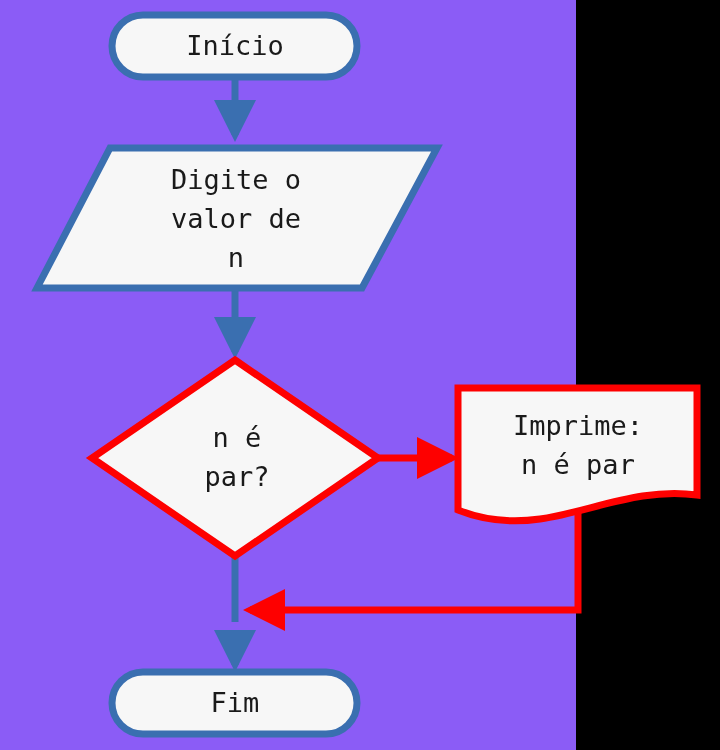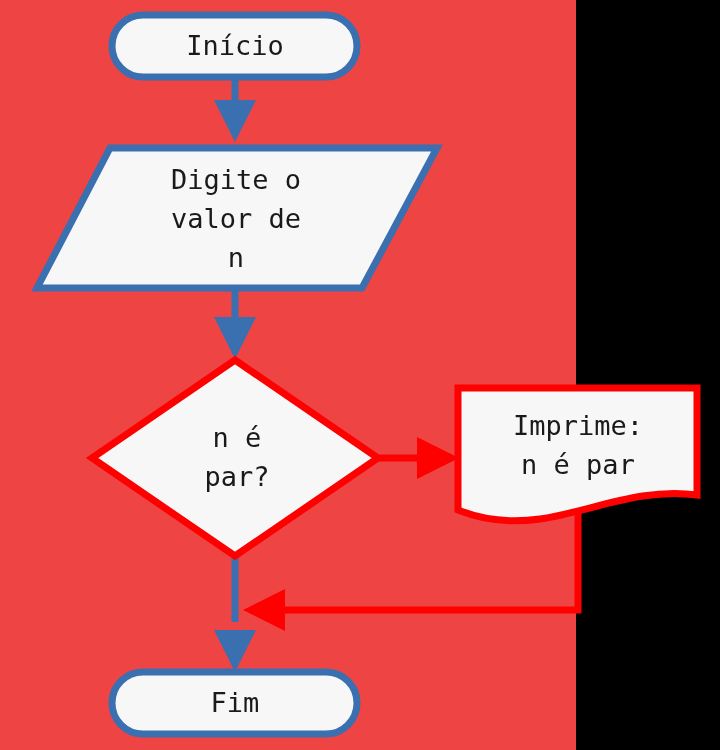--- a/index.html
+++ b/index.html
@@ -10,21 +10,21 @@
   body {
     width: 720px;
     height: 750px;
     overflow: hidden;
     font-family: "DejaVu Sans Mono", "Liberation Mono", monospace;
   }
   #flowchart-root {
     position: relative;
     width: 576px;
     height: 750px;
-    background: #ef4444;
+    background: #8b5cf6;
   }
   svg#flow-svg {
     position: absolute;
     top: 0;
     left: 0;
     width: 720px;
     height: 750px;
   }
   .node-text {
     font-family: "DejaVu Sans Mono", "Liberation Mono", monospace;

